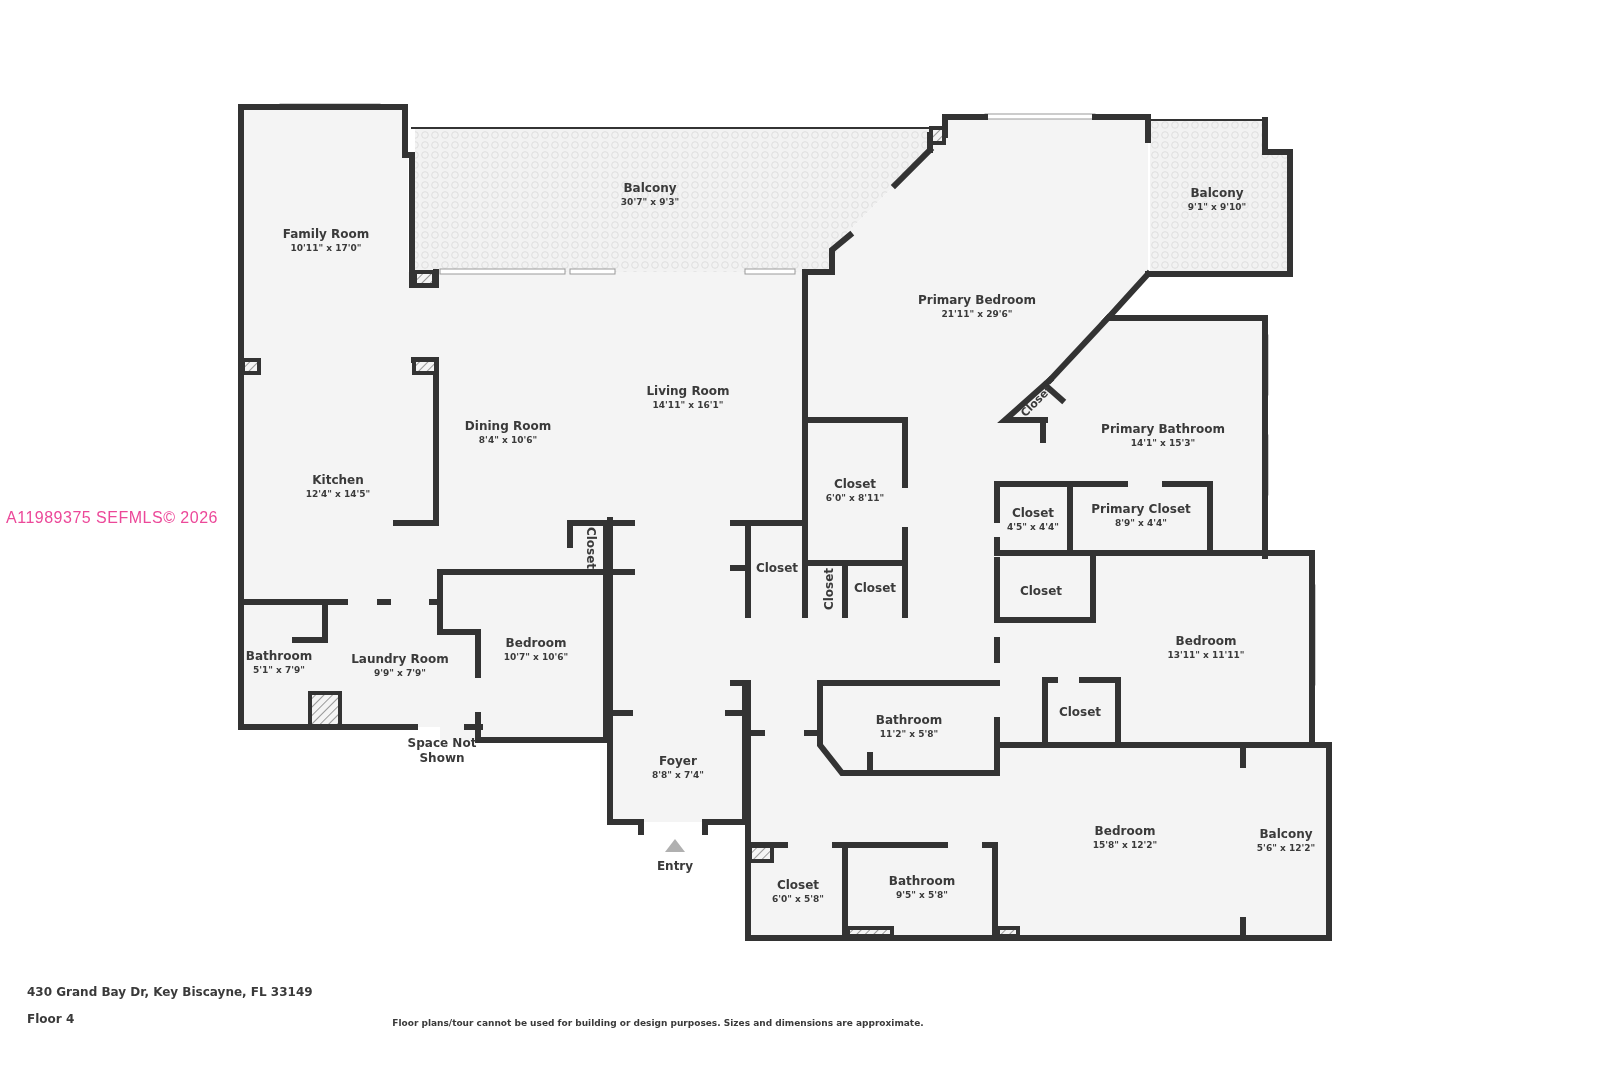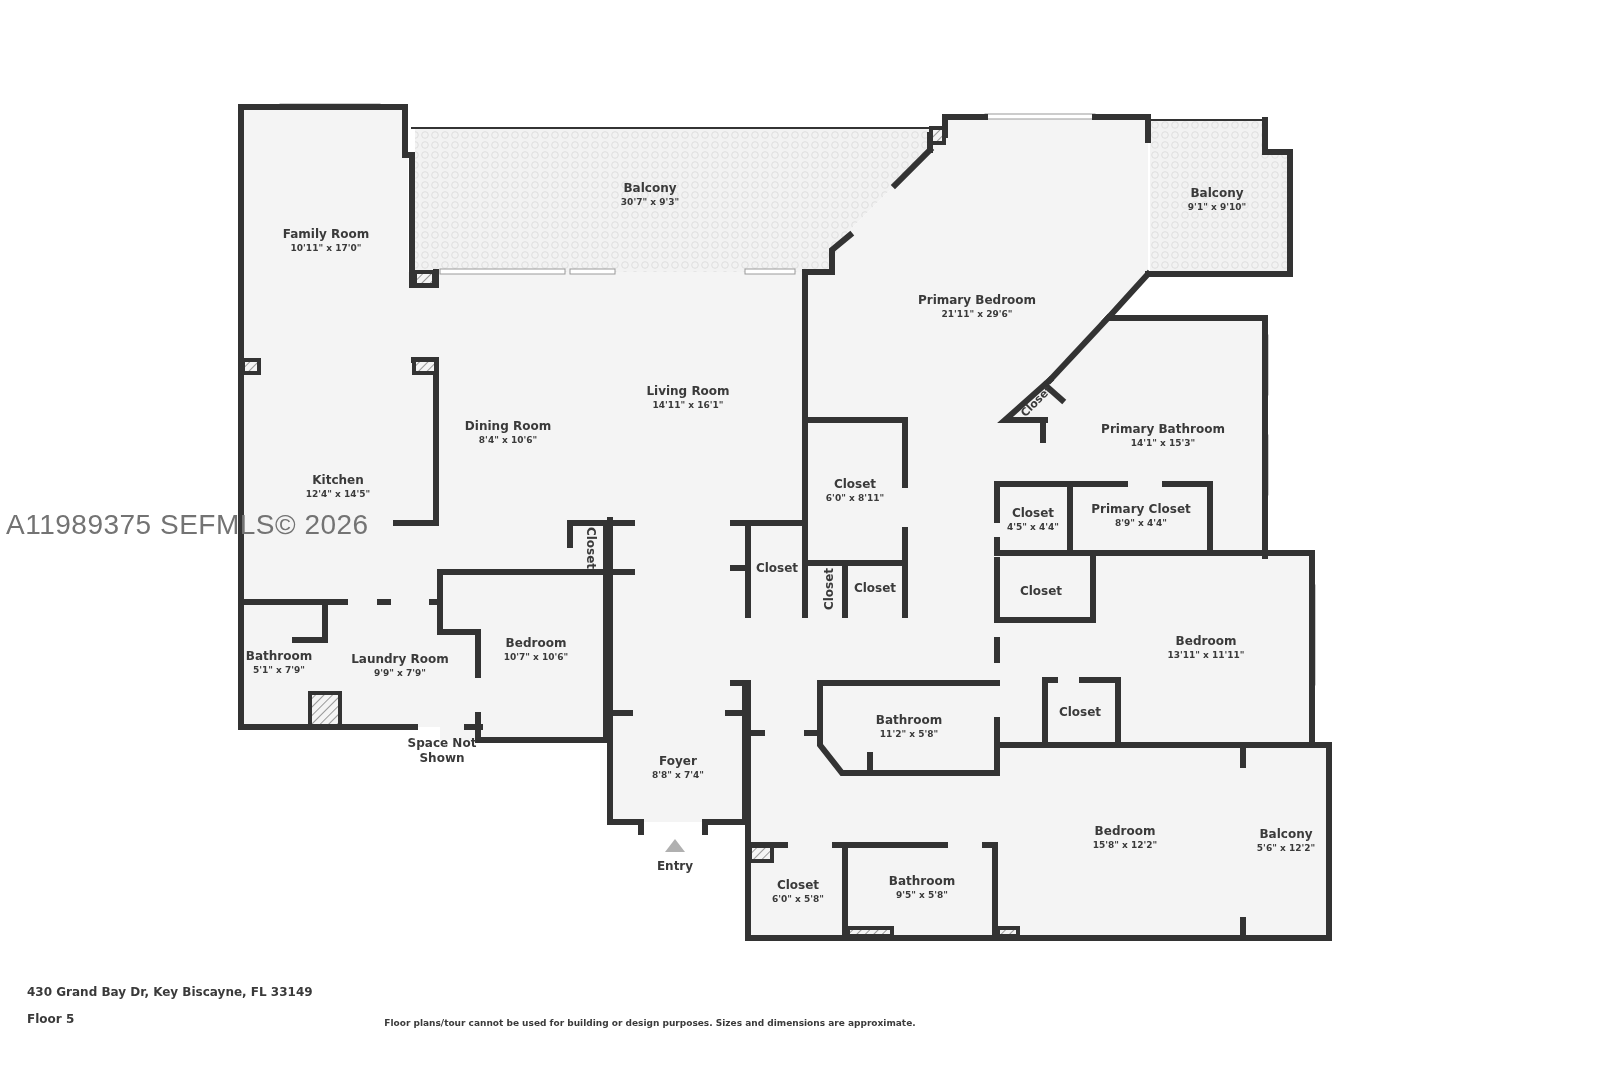--- a/index.html
+++ b/index.html
@@ -9,22 +9,22 @@
   .floor { fill:#f4f4f4; }
   .balc { fill:url(#tile); }
   .wall { fill:none; stroke:#333333; stroke-width:6; stroke-linecap:square; stroke-linejoin:miter; }
   .win  { fill:#ffffff; stroke:#9a9a9a; stroke-width:1; }
   .hatch { fill:url(#hatchp); stroke:#333; stroke-width:4; }
   .rname { font-weight:bold; font-size:12px; fill:#3a3a3a; text-anchor:middle; }
   .rdim  { font-weight:bold; font-size:9px; fill:#3a3a3a; text-anchor:middle; }
   .overlay { position:absolute; font-weight:bold; color:#3a3a3a; }
   #addr { left:27px; top:985px; font-size:12px;text-align:right; }
   #floor { left:27px; top:1012px; font-size:12px; }
-  #disclaimer { left:0; width:1300px; text-align:center; top:1018px; font-size:9px; }
-  #watermark { left:6px; top:509px; font-size:28px; font-weight:normal; color:#737373;
+  #disclaimer { left:8px; width:1300px; text-align:center; top:1018px; font-size:9px; }
+  #watermark { left:6px; top:509px; font-size:16px; font-weight:normal; color:#ec4899;
                font-family:"Liberation Sans", sans-serif; letter-spacing:0.5px; }
 </style>
 </head>
 <body>
 
 <svg id="plan" viewBox="0 0 1600 1066" xmlns="http://www.w3.org/2000/svg">
   <defs>
     <pattern id="tile" width="10" height="10" patternUnits="userSpaceOnUse">
       <rect width="10" height="10" fill="#f2f2f2"></rect>
       <circle cx="5" cy="5" r="3.3" fill="none" stroke="#dedede" stroke-width="1"></circle>
@@ -227,14 +227,14 @@
     <text class="rname" x="798" y="889">Closet</text>
     <text class="rdim" x="798" y="902">6'0" x 5'8"</text>
 
     <text class="rname" x="922" y="885">Bathroom</text>
     <text class="rdim" x="922" y="898">9'5" x 5'8"</text>
   </g>
 </svg>
 
 <div id="watermark" class="overlay">A11989375  SEFMLS© 2026</div>
 <div id="addr" class="overlay">430 Grand Bay Dr, Key Biscayne, FL 33149</div>
-<div id="floor" class="overlay">Floor 5</div>
+<div id="floor" class="overlay">Floor 4</div>
 <div id="disclaimer" class="overlay">Floor plans/tour cannot be used for building or design purposes. Sizes and dimensions are approximate.</div>
 
 </body></html>

